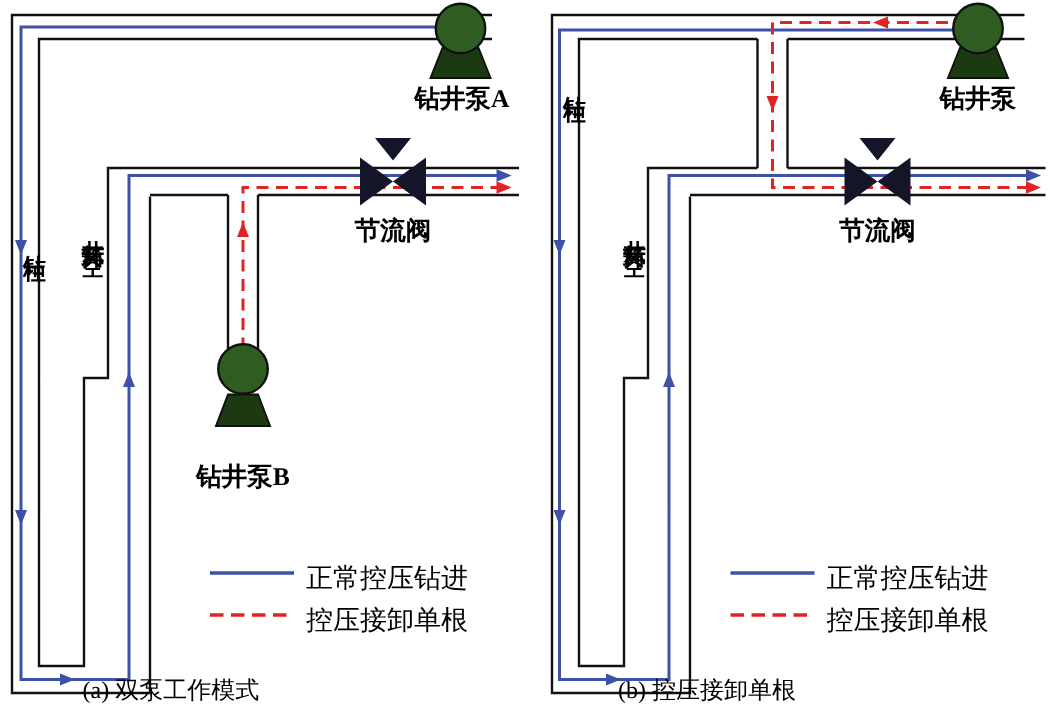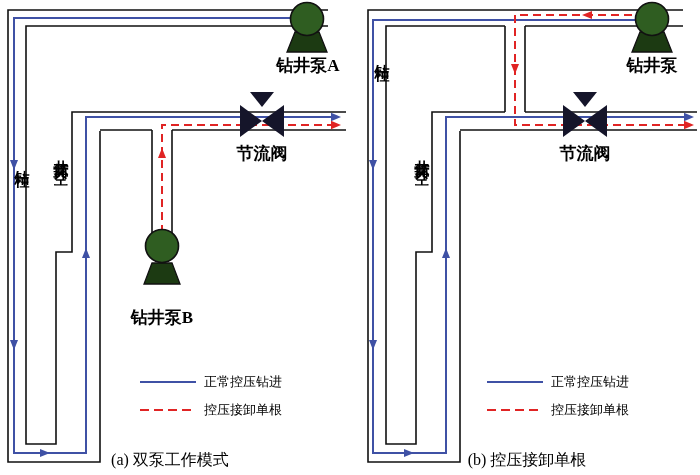--- a/index.html
+++ b/index.html
@@ -2,22 +2,22 @@
 <html><head>
 <meta charset="utf-8">
 <style>
   html,body { margin:0; padding:0; background:#fff; }
   .fig { position:relative; width:700px; height:475px; background:#ffffff;
          font-family:"Liberation Serif","DejaVu Serif",serif; color:#000; overflow:hidden; }
   .fig svg { position:absolute; left:0; top:0; }
   .lbl  { position:absolute; font-size:17px; font-weight:600; text-align:center; white-space:nowrap; }
   .vlbl { position:absolute; writing-mode:vertical-rl; text-orientation:upright;
           font-size:15px; font-weight:600; letter-spacing:3px; line-height:17px; }
-  .lgd  { position:absolute; font-size:13px; white-space:nowrap; }
-  .cap  { position:absolute; font-size:16px; text-align:center; white-space:nowrap; }
+  .lgd  { position:absolute; font-size:18px; white-space:nowrap; }
+  .cap  { position:absolute; font-size:16px; text-align:left; white-space:nowrap; }
 </style>
 </head>
 <body>
 
 <div class="fig">
 
 <svg width="700" height="475" viewBox="0 0 700 475">
 
   <g>
     <g fill="none" stroke="#111111" stroke-width="1.6">

